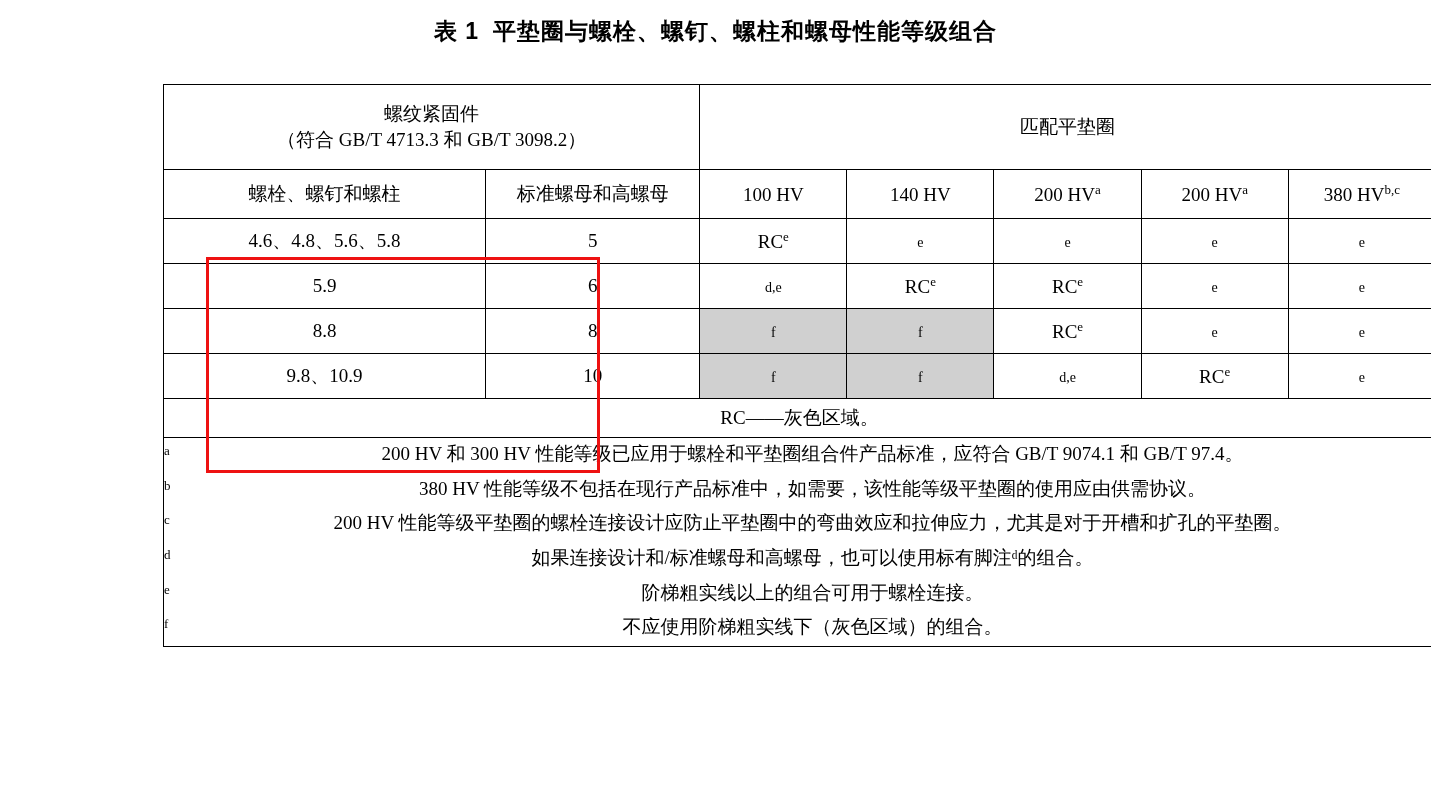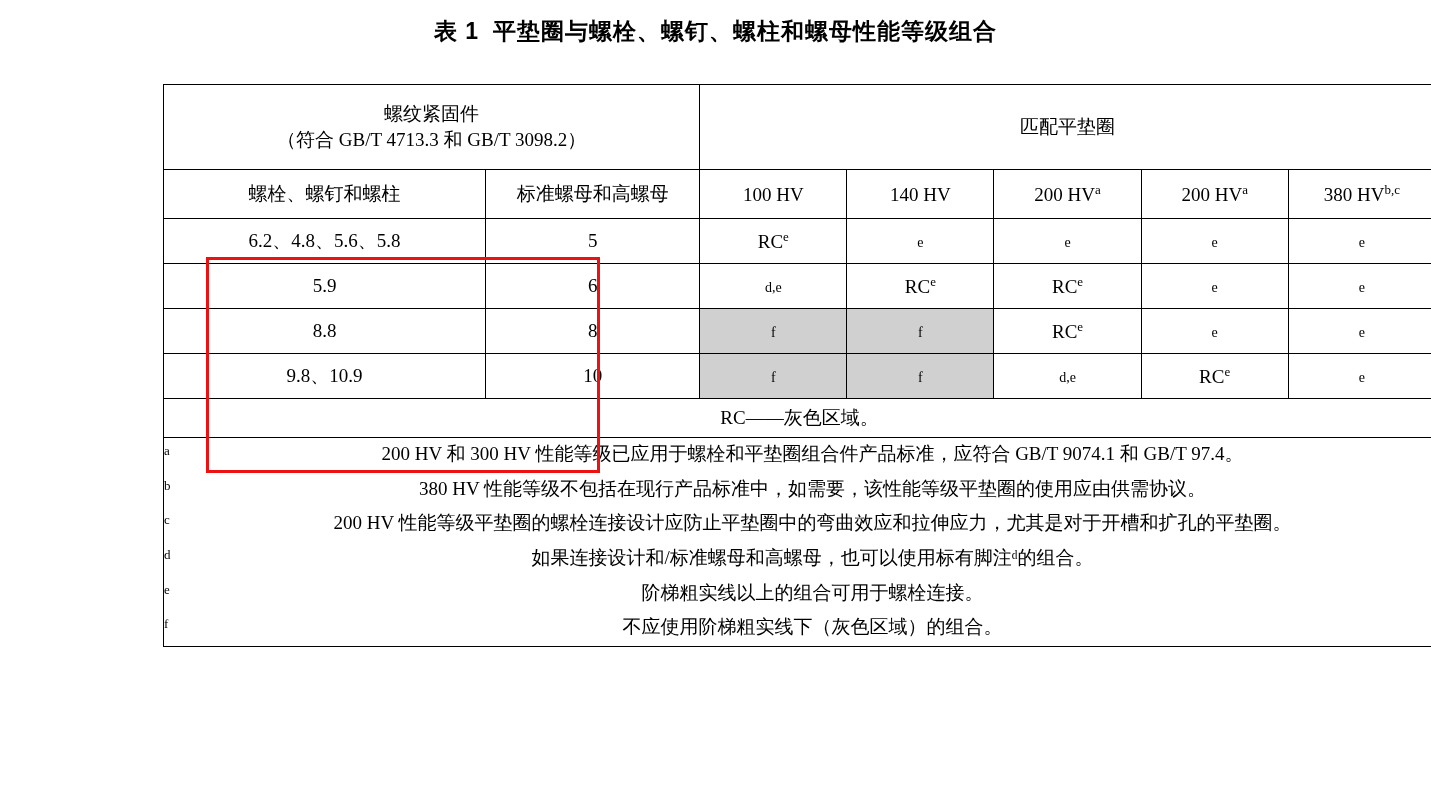--- a/index.html
+++ b/index.html
@@ -169,21 +169,21 @@
           <td>螺栓、螺钉和螺柱</td>
           <td>标准螺母和高螺母</td>
           <td><span>100 HV</span><span class="small-note"></span></td>
           <td><span>140 HV</span><span class="small-note"></span></td>
           <td><span>200 HV</span><span class="small-note">a</span></td>
           <td><span>200 HV</span><span class="small-note">a</span></td>
           <td><span>380 HV</span><span class="small-note">b,c</span></td>
         </tr>
 
         <tr class="datarow">
-          <td>6.2、4.8、5.6、5.8</td>
+          <td>4.6、4.8、5.6、5.8</td>
           <td>5</td>
           <td><span class="rc">RC</span><span class="small-note">e</span></td>
           <td><span class="rc"></span><span class="footmark">e</span></td>
           <td><span class="rc"></span><span class="footmark">e</span></td>
           <td><span class="rc"></span><span class="footmark">e</span></td>
           <td><span class="rc"></span><span class="footmark">e</span></td>
         </tr>
 
         <tr class="datarow">
           <td>5.9</td>

